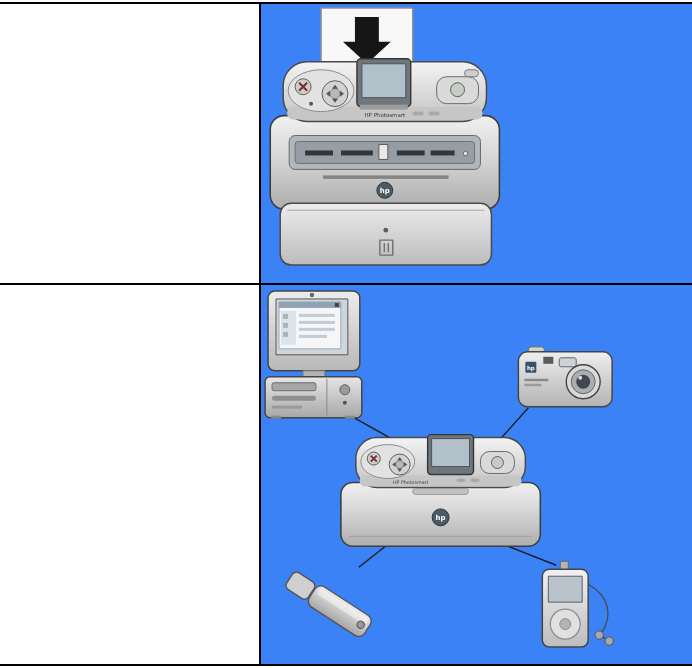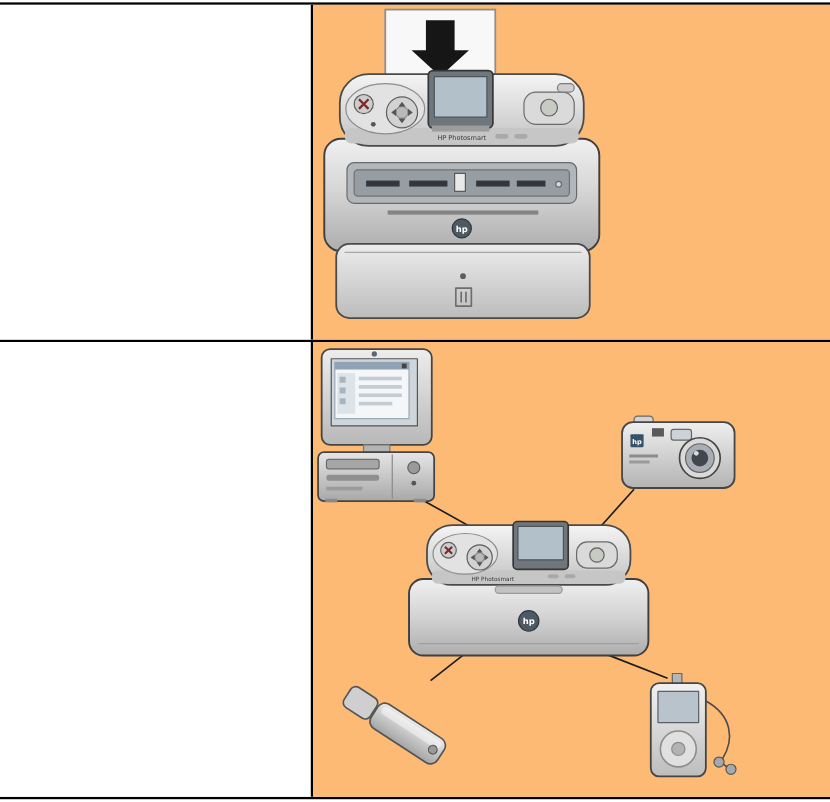--- a/index.html
+++ b/index.html
@@ -25,21 +25,21 @@
   .row-2 { height: 379px; }
   .cell { box-sizing: border-box; }
   .cell-left {
     width: 261px;
     border-right: 2px solid #000;
     background: #ffffff;
   }
   .cell-right {
     flex: 1;
     position: relative;
-    background: #fdba74;
+    background: #3b82f6;
   }
   svg.art { display: block; }
   text { user-select: none; }
 </style>
 </head>
 <body>
 
 <div class="page">
   <div class="tbl">
 

